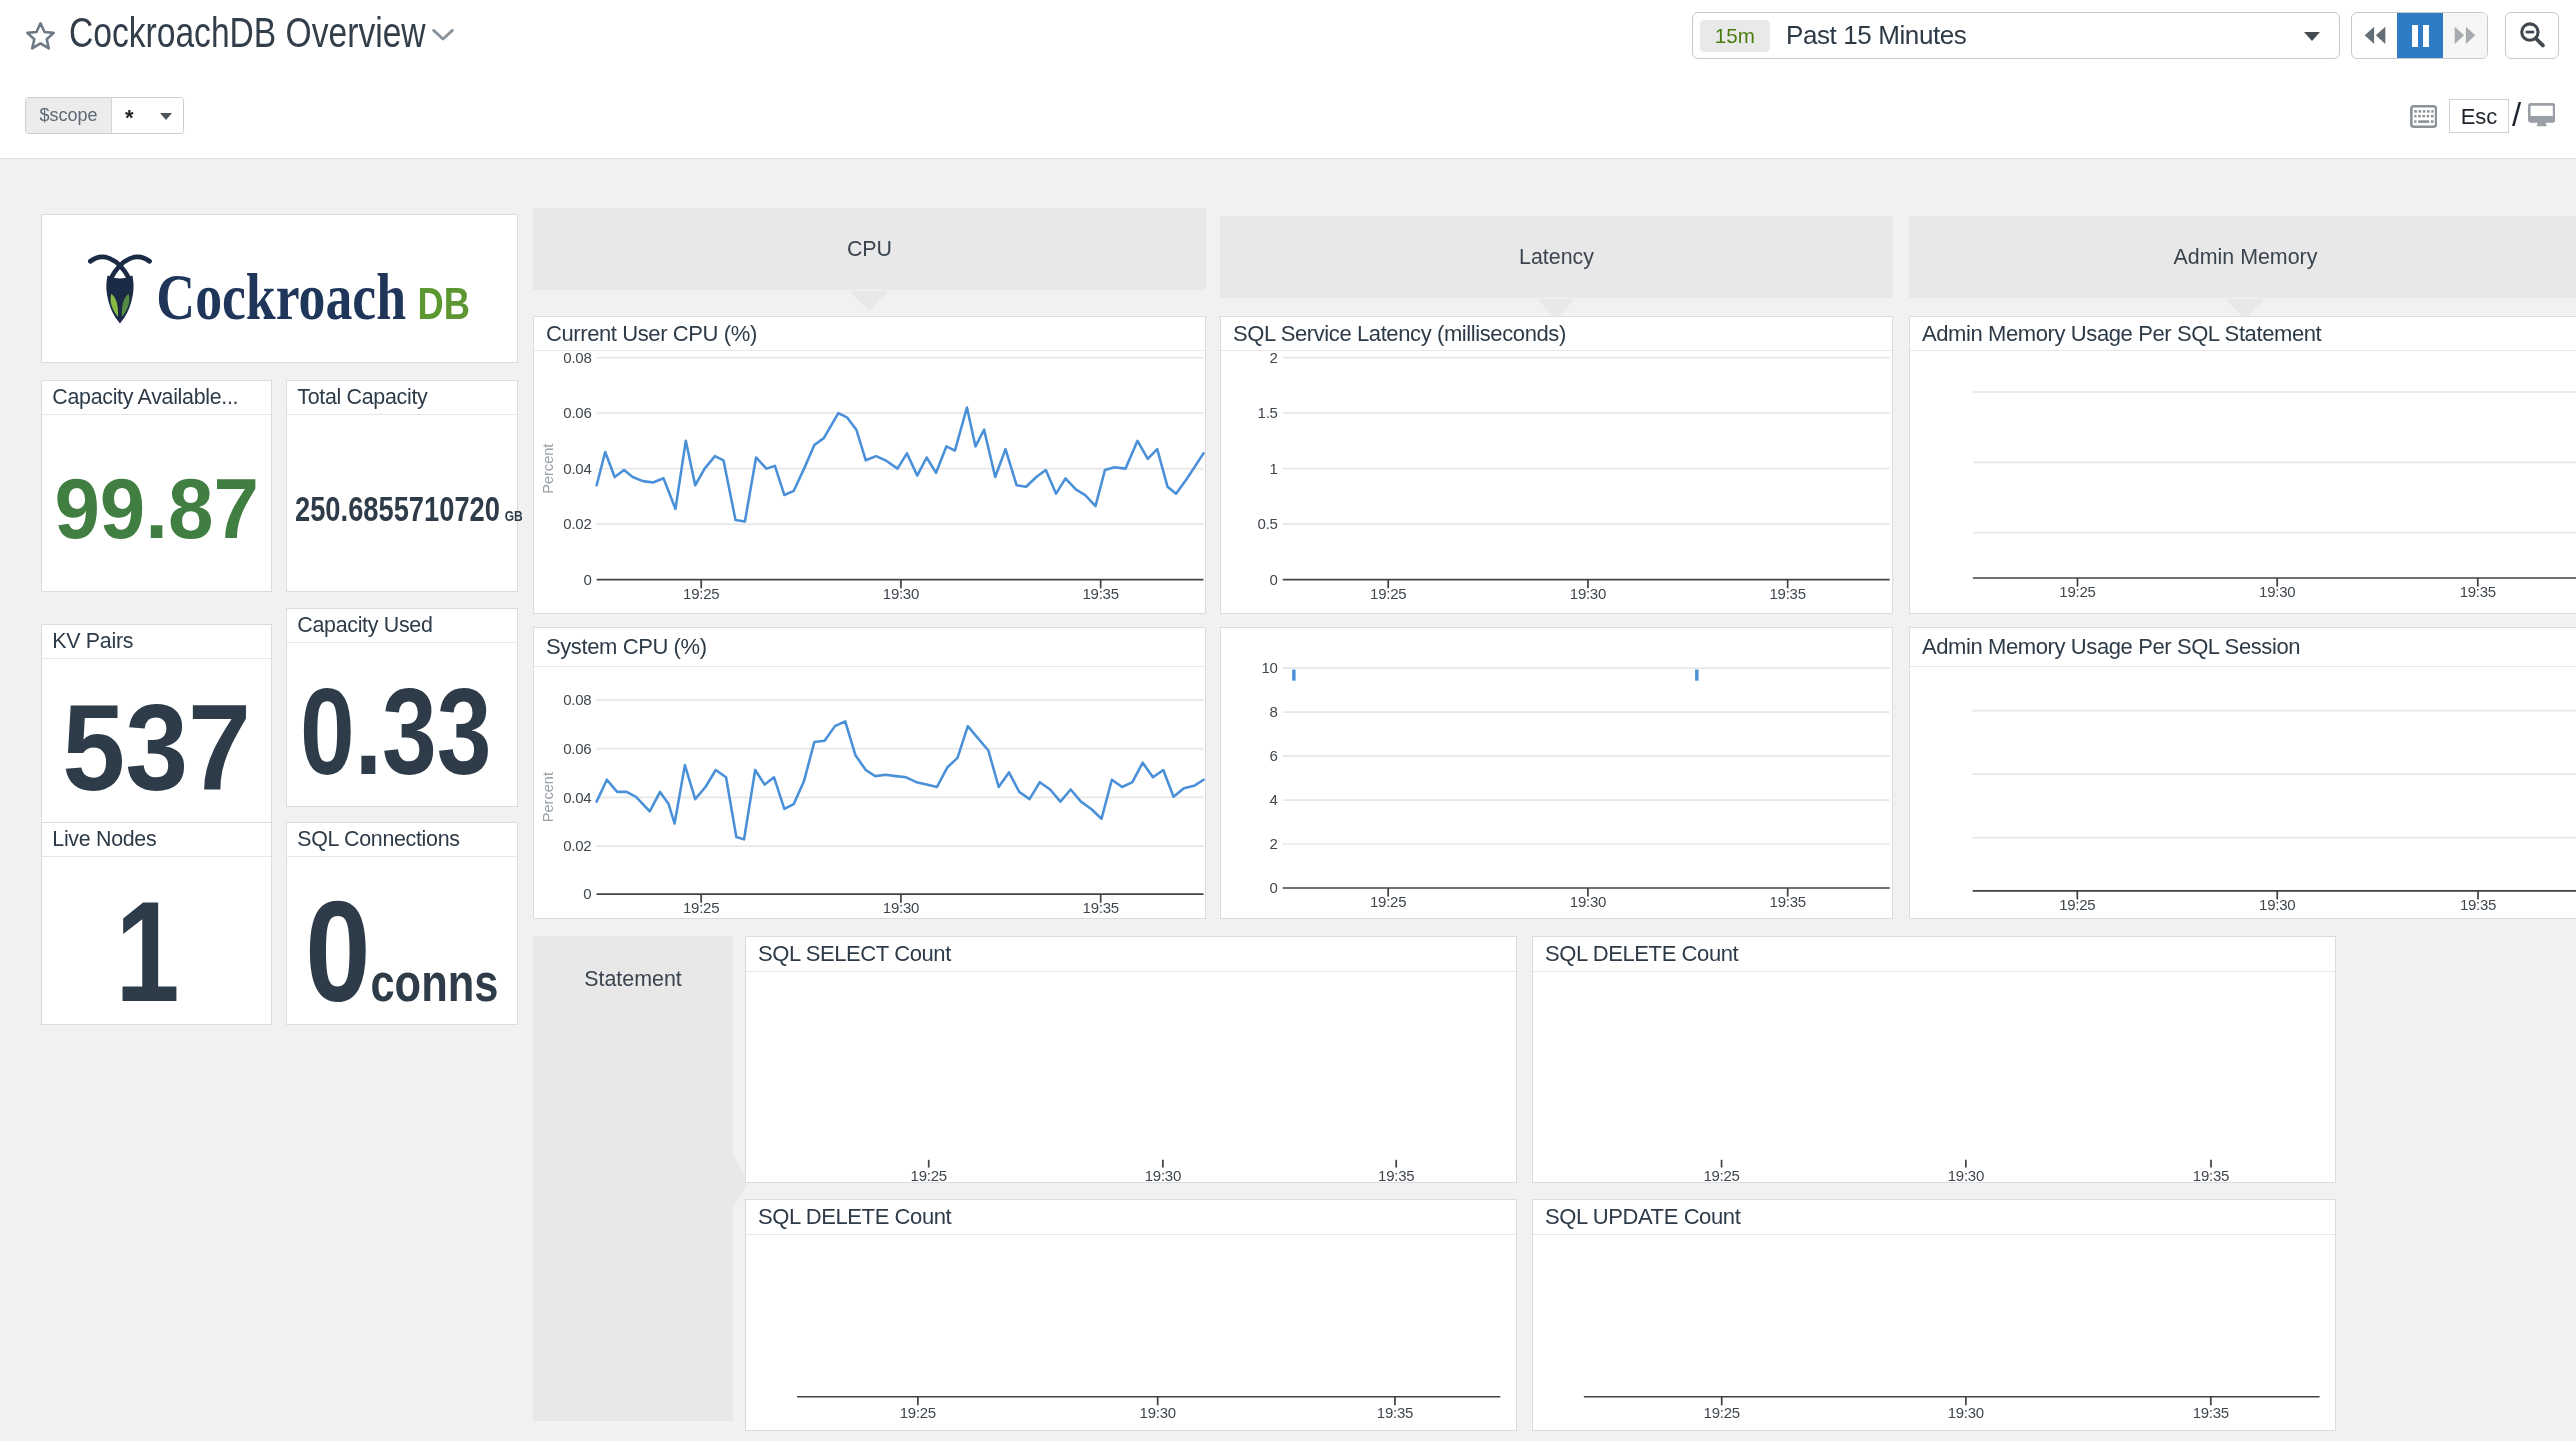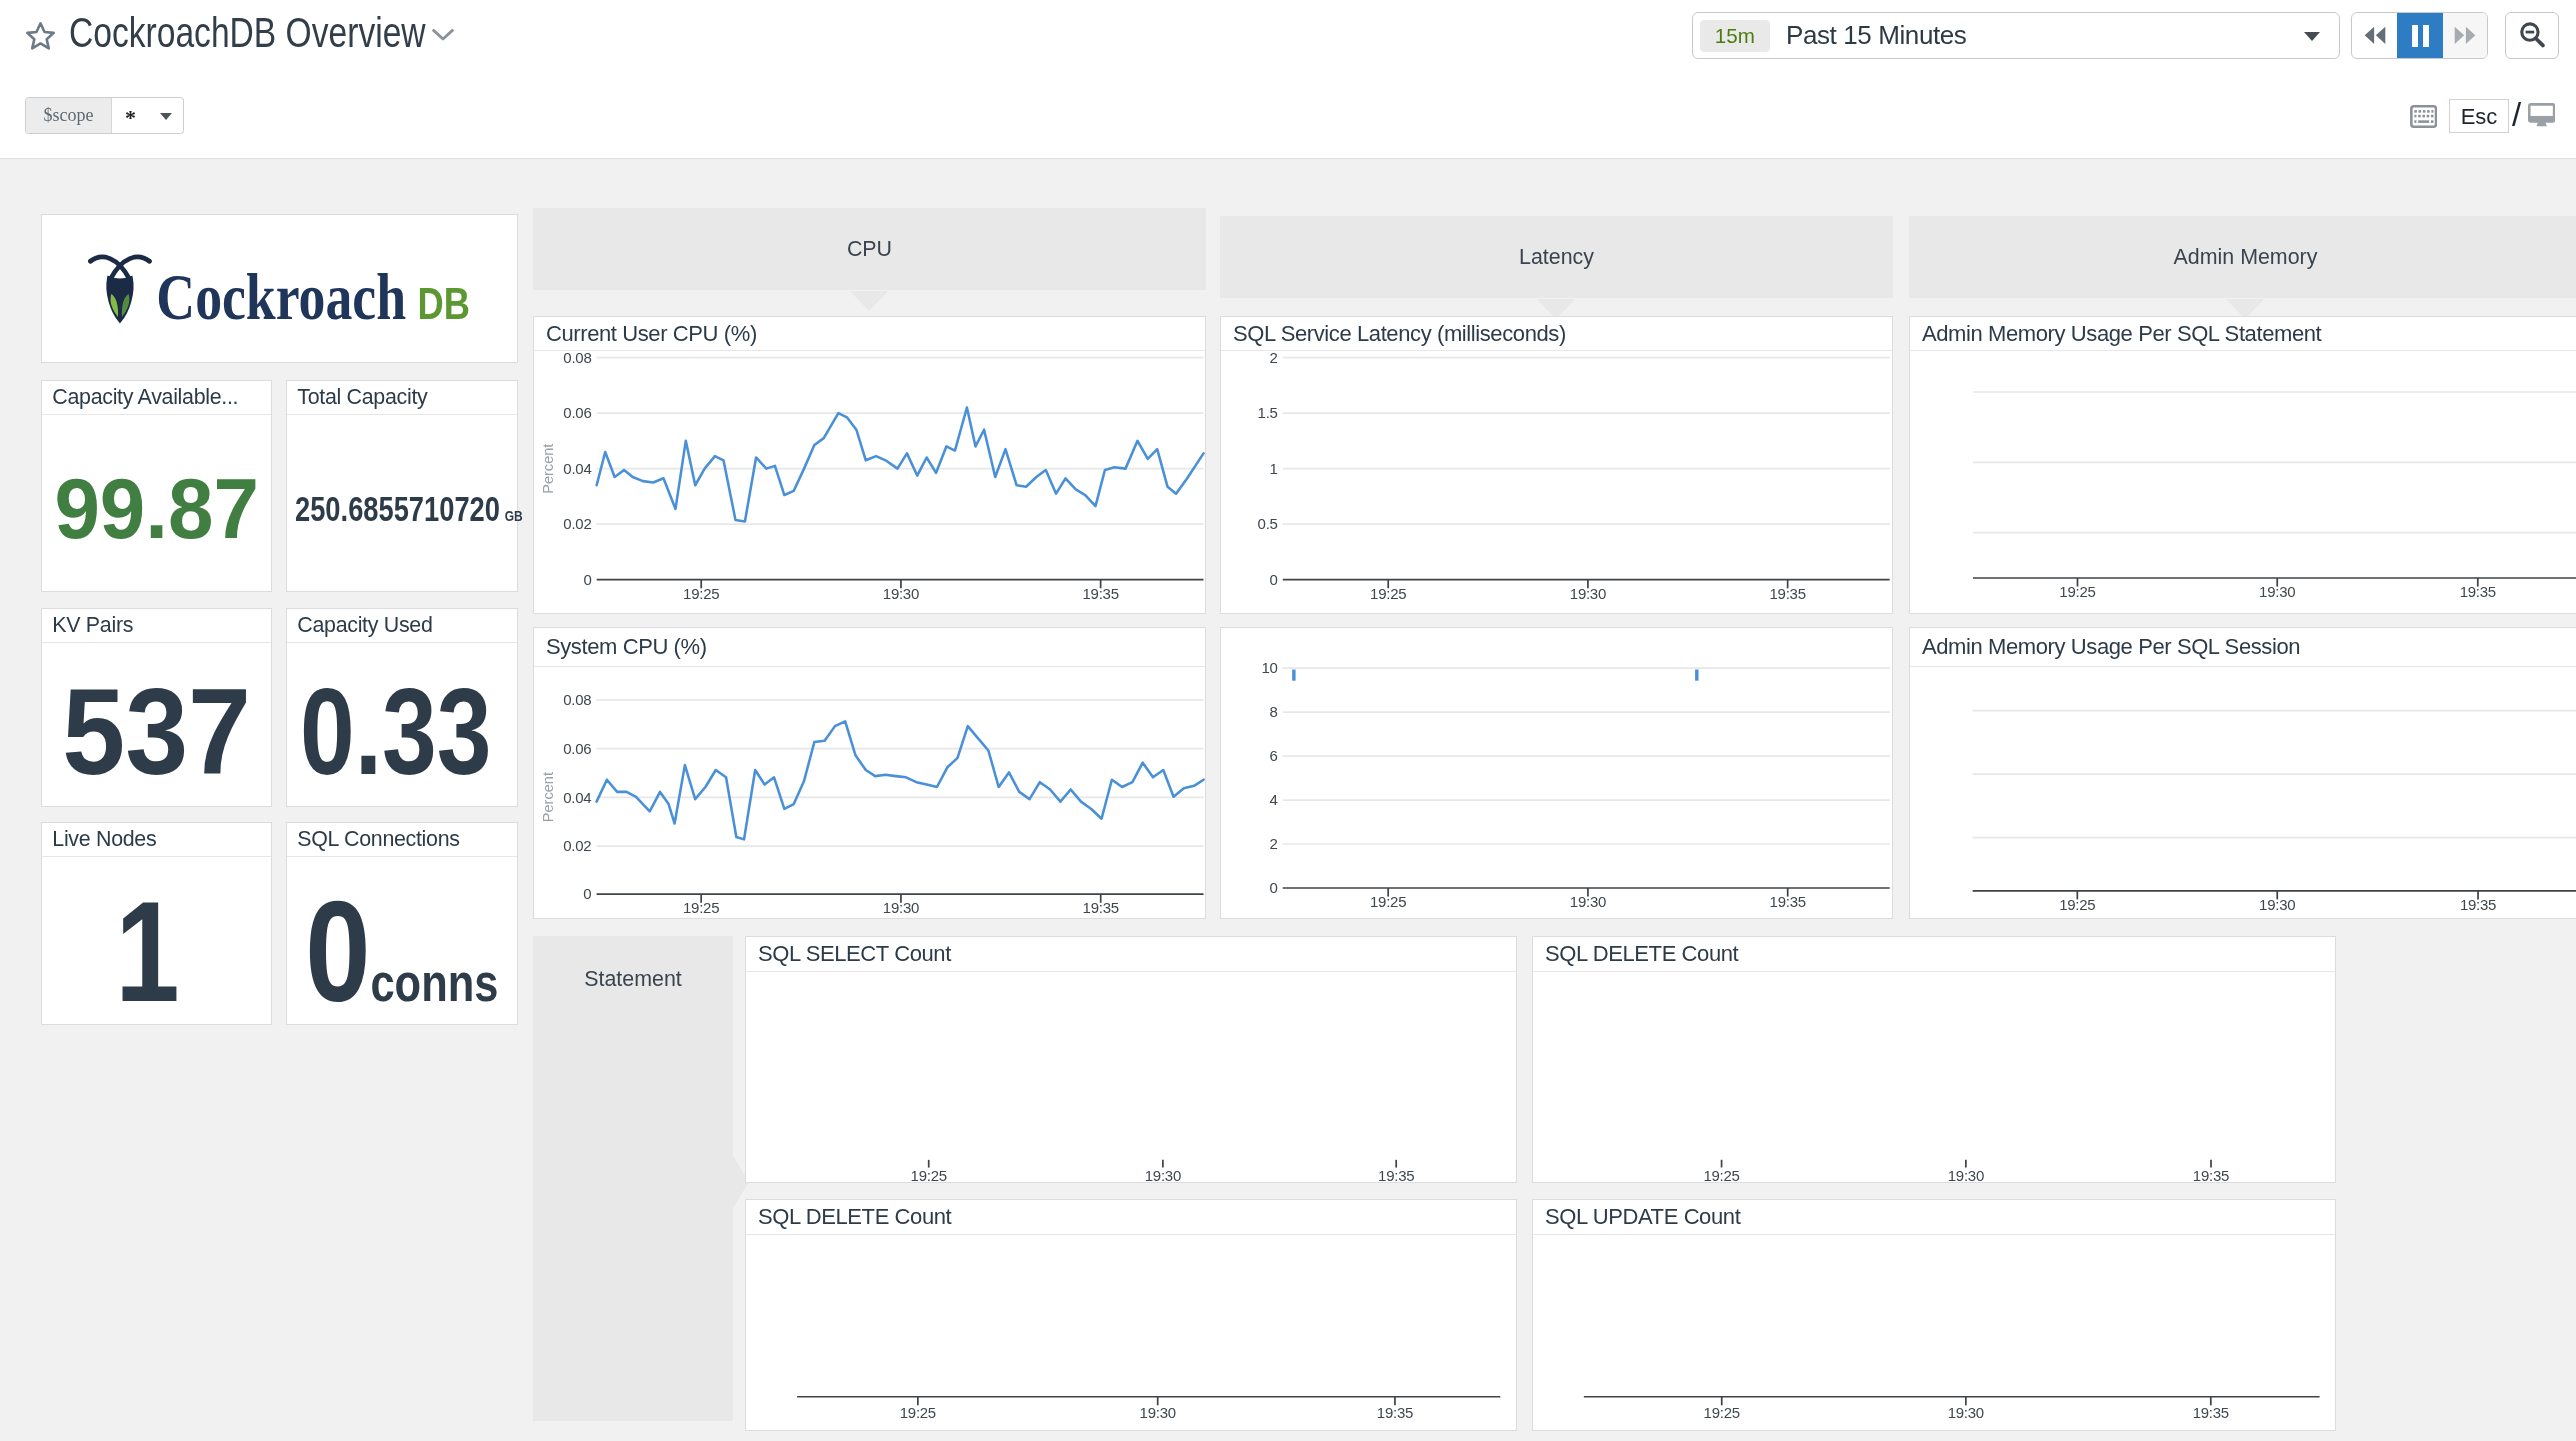--- a/index.html
+++ b/index.html
@@ -2,21 +2,21 @@
 <html style="font-size:13.7px"><head><meta charset="utf-8"><style>html,body{margin:0;padding:0;}body{width:2576px;height:1441px;overflow:hidden;background:#fff;font-family:"Liberation Sans",sans-serif;position:relative;}.card{position:absolute;background:#fff;border:0.9px solid #dcdce0;box-sizing:border-box;}.ctitle{font-size:22px;letter-spacing:-0.4px;color:#2d3b49;padding-left:12px;border-bottom:0.9px solid #e7e7e9;white-space:nowrap;overflow:hidden;}.stitle{font-size:21.4px;letter-spacing:-0.3px;color:#2d3b49;padding-left:10.3px;border-bottom:0.9px solid #e7e7e9;height:33px;line-height:33px;white-space:nowrap;overflow:hidden;}.sval{display:flex;align-items:center;justify-content:center;font-weight:700;color:#2e3c49;box-sizing:border-box;}.ghead{position:absolute;background:#e8e8e8;text-align:center;font-size:21.4px;color:#3b444e;}.notch{position:absolute;bottom:-20.6px;width:0;height:0;border-left:19px solid transparent;border-right:19px solid transparent;border-top:20.6px solid #e8e8e8;}</style></head><body>
 <div style="position:absolute;left:0;top:158px;width:2576px;height:0.9px;background:#e0e0e2"></div>
 <div style="position:absolute;left:0;top:159px;width:2576px;height:1283px;background:#f1f1f2"></div>
 <svg width="31" height="31" viewBox="0 0 24 24" style="position:absolute;left:25px;top:20.6px">
     <path d="M12 1.8l3.1 6.7 7.1.7-5.4 4.9 1.6 7.1-6.4-3.8-6.4 3.8 1.6-7.1-5.4-4.9 7.1-.7z" fill="none" stroke="#6d7a86" stroke-width="2.0" stroke-linejoin="round"></path>
   </svg>
 <div style="position:absolute;left:69px;top:9.4px;font-size:42px;color:#323e4a;transform:scaleX(0.80);transform-origin:left;white-space:nowrap;">CockroachDB Overview</div>
 <svg width="26" height="15.4" viewBox="0 0 30 18" style="position:absolute;left:430px;top:27.4px">
     <polyline points="4,4 15,14 26,4" fill="none" stroke="#8a949d" stroke-width="3.4" stroke-linecap="round" stroke-linejoin="round"></polyline>
   </svg>
-<div style="position:absolute;left:25px;top:97px;width:159px;height:37px;border:0.9px solid #c9ced2;border-radius:3.4px;background:#fff;box-sizing:border-box;overflow:hidden;display:flex;font-family:Liberation Serif, serif;">
+<div style="position:absolute;left:25px;top:97px;width:159px;height:37px;border:0.9px solid #c9ced2;border-radius:3.4px;background:#fff;box-sizing:border-box;overflow:hidden;display:flex;">
     <div style="width:85px;background:#ececec;border-right:0.9px solid #d5d8da;color:#5d6a75;font-size:18px;line-height:35px;text-align:center;">$scope</div>
     <div style="flex:1;position:relative;">
       <span style="position:absolute;left:13px;top:6.9px;font-size:22px;font-weight:700;color:#222;">*</span>
       <div style="position:absolute;right:11px;top:15.4px;width:0;height:0;border-left:6.9px solid transparent;border-right:6.9px solid transparent;border-top:7.7px solid #4d555c;"></div>
     </div>
   </div>
 <div style="position:absolute;left:1692px;top:12px;width:648px;height:47px;border:0.9px solid #c6cacd;border-radius:6px;background:#fff;box-sizing:border-box;">
     <div style="position:absolute;left:6.9px;top:6.9px;width:70px;height:32px;background:#e9e9e9;border-radius:4.3px;text-align:center;line-height:32px;font-size:20.6px;color:#4d7c0f;">15m</div>
     <div style="position:absolute;left:93px;top:0;line-height:45px;font-size:26px;letter-spacing:-0.4px;color:#2d3945;">Past 15 Minutes</div>
     <div style="position:absolute;right:19px;top:19px;width:0;height:0;border-left:8.6px solid transparent;border-right:8.6px solid transparent;border-top:9.4px solid #454c52;"></div>
@@ -89,21 +89,21 @@
     <div class="sval" style="height:178px;padding-top:8.6px">
       <div style="white-space:nowrap;line-height:1;transform:translateX(0px) scaleX(0.95)"><span style="font-size:86px;color:#417e41;">99.87</span></div>
     </div>
   </div>
 <div class="card" style="left:286px;top:380px;width:232px;height:212px">
     <div class="stitle">Total Capacity</div>
     <div class="sval" style="height:178px;padding-top:8.6px">
       <div style="white-space:nowrap;line-height:1;transform:translateX(6.9px) scaleX(0.78)"><span style="font-size:35px;">250.6855710720</span><span style="font-size:15.4px;margin-left:6px;">GB</span></div>
     </div>
   </div>
-<div class="card" style="left:41px;top:608px;width:231px;height:199px">
+<div class="card" style="left:41px;top:624px;width:231px;height:199px">
     <div class="stitle">KV Pairs</div>
     <div class="sval" style="height:165px;padding-top:12px">
       <div style="white-space:nowrap;line-height:1;transform:translateX(0px) scaleX(0.92)"><span style="font-size:123px;">537</span></div>
     </div>
   </div>
 <div class="card" style="left:286px;top:608px;width:232px;height:199px">
     <div class="stitle">Capacity Used</div>
     <div class="sval" style="height:165px;padding-top:12px">
       <div style="white-space:nowrap;line-height:1;transform:translateX(-6px) scaleX(0.8)"><span style="font-size:123px;">0.33</span></div>
     </div>

